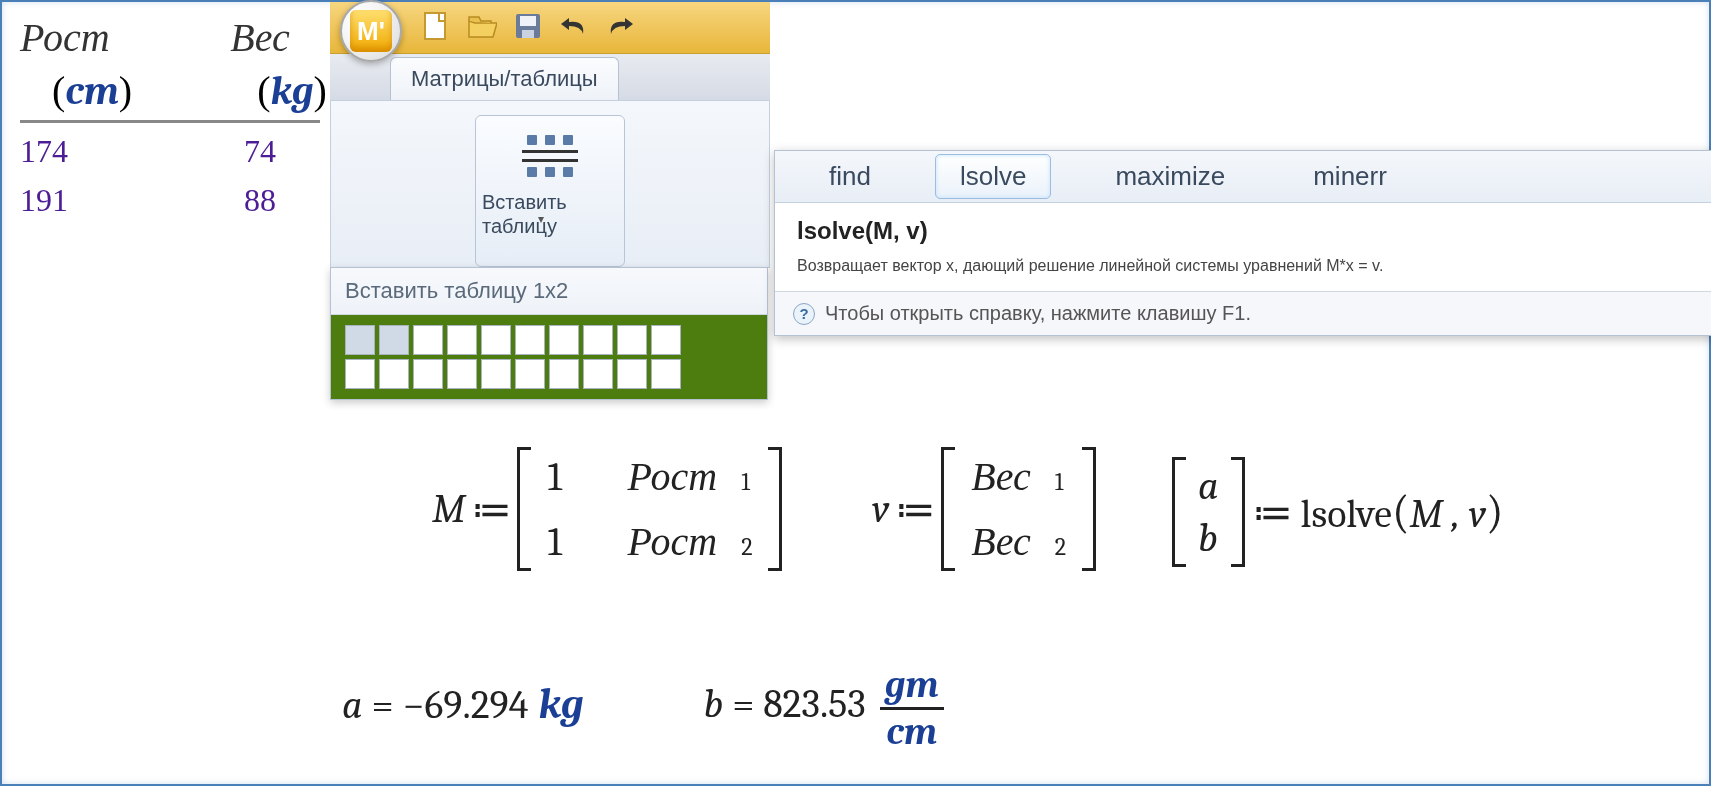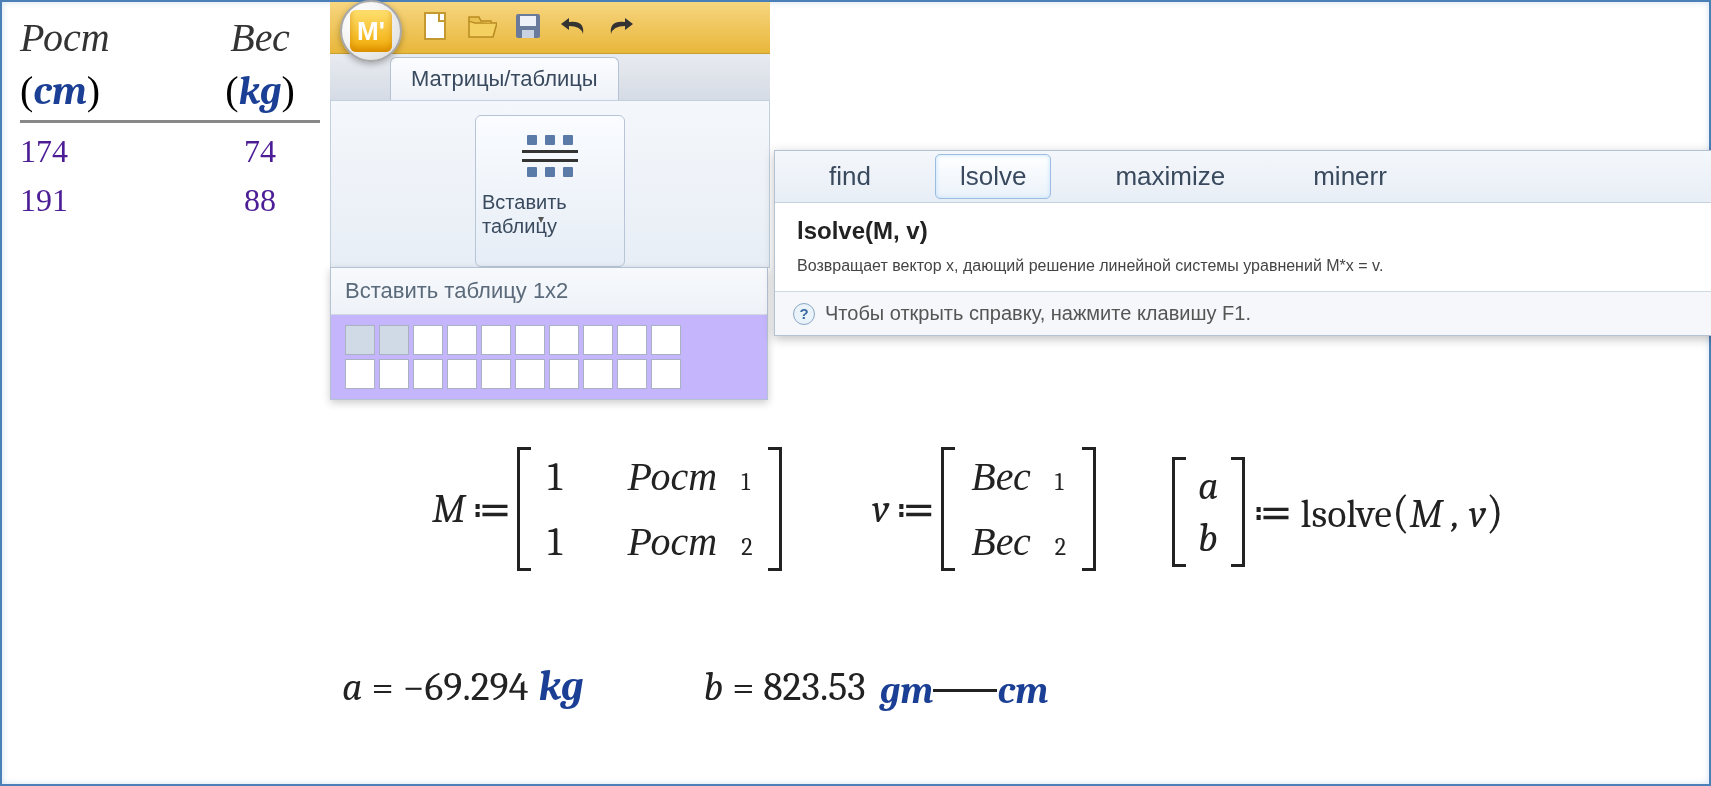--- a/index.html
+++ b/index.html
@@ -119,21 +119,21 @@
 .glyph .dots-row { display:flex; gap:8px; }
 .glyph .dot { width:10px; height:10px; background:#5a7aa8; border-radius:1px;}
 .glyph .bars { width:56px; height:3px; background:#333; margin:1px 0;}
 .big-btn .lbl { font-size:20px; color:#3a4a5e; line-height:1.2; margin-top:6px;}
 .big-btn .drop-arrow { font-size:12px; color:#555; position:relative; top:-26px; left:56px;}
 .insert-popup {
   position:absolute;
   left: 328px; top: 265px;
   width: 438px;
   border:1px solid #b5c2d4;
-  background:#c4b5fd;
+  background:#4d7c0f;
   font-family:'Segoe UI',sans-serif;
   box-shadow: 0 3px 8px rgba(0,0,0,0.2);
 }
 .insert-popup .title {
   background: linear-gradient(#f7f9fc,#eef2f8);
   padding: 10px 14px;
   font-size: 22px;
   color:#5a6a7a;
   border-bottom:1px solid #d0d8e2;
 }
@@ -202,21 +202,21 @@
 .sub { font-size:0.6em; vertical-align:-0.5em; }
 .eqs { left:70px; top:430px; line-height:1.8; }
 
 .matdef { left:430px; top:445px; display:flex; align-items:center;}
 .vecdef { left:870px; top:445px; display:flex; align-items:center;}
 .soldef { left:1170px; top:455px; display:flex; align-items:center;}
 
 .results { left:340px; top:660px; display:flex; gap:120px; align-items:center;}
 
 .unit-kg { font-style:italic; font-weight:bold; color:#1a3f94; margin-left:10px; font-size:42px;}
-.unit-frac { display:inline-flex; flex-direction:row; align-items:center; margin-left:14px; line-height:1; position:relative; top:4px;justify-content:flex-end;}
+.unit-frac { display:inline-flex; flex-direction:column; align-items:center; margin-left:14px; line-height:1; position:relative; top:4px;justify-content:flex-end;}
 .unit-frac .num,.unit-frac .den { font-style:italic; font-weight:bold; color:#1a3f94; font-size:38px;}
 .unit-frac .bar { width:64px; height:2.5px; background:#222; margin:3px 0;}
 
 
 .matrix { display:inline-flex; align-items:stretch; }
 .bracket-l, .bracket-r {
   width: 14px;
   border: 3px solid #222;
   position:relative;
 }
@@ -231,21 +231,21 @@
 </style>
 </head>
 <body>
 <div class="frame">
 
 <div class="data-table">
   <div class="hdr-row">
     <div class="col1 hdr">Рост</div>
     <div class="col2 hdr">Вес</div>
   </div>
-  <div class="hdr-row" style="margin-top:6px;">
+  <div class="hdr-row" style="margin-top:6px;margin-left:32px;">
     <div class="col1"><span>(</span><span class="unit">cm</span><span>)</span></div>
     <div class="col2"><span>(</span><span class="unit">kg</span><span>)</span></div>
   </div>
   <div class="rule"></div>
   <div class="val-row">
     <div class="col1">174</div>
     <div class="col2">74</div>
   </div>
   <div class="val-row">
     <div class="col1">191</div>

